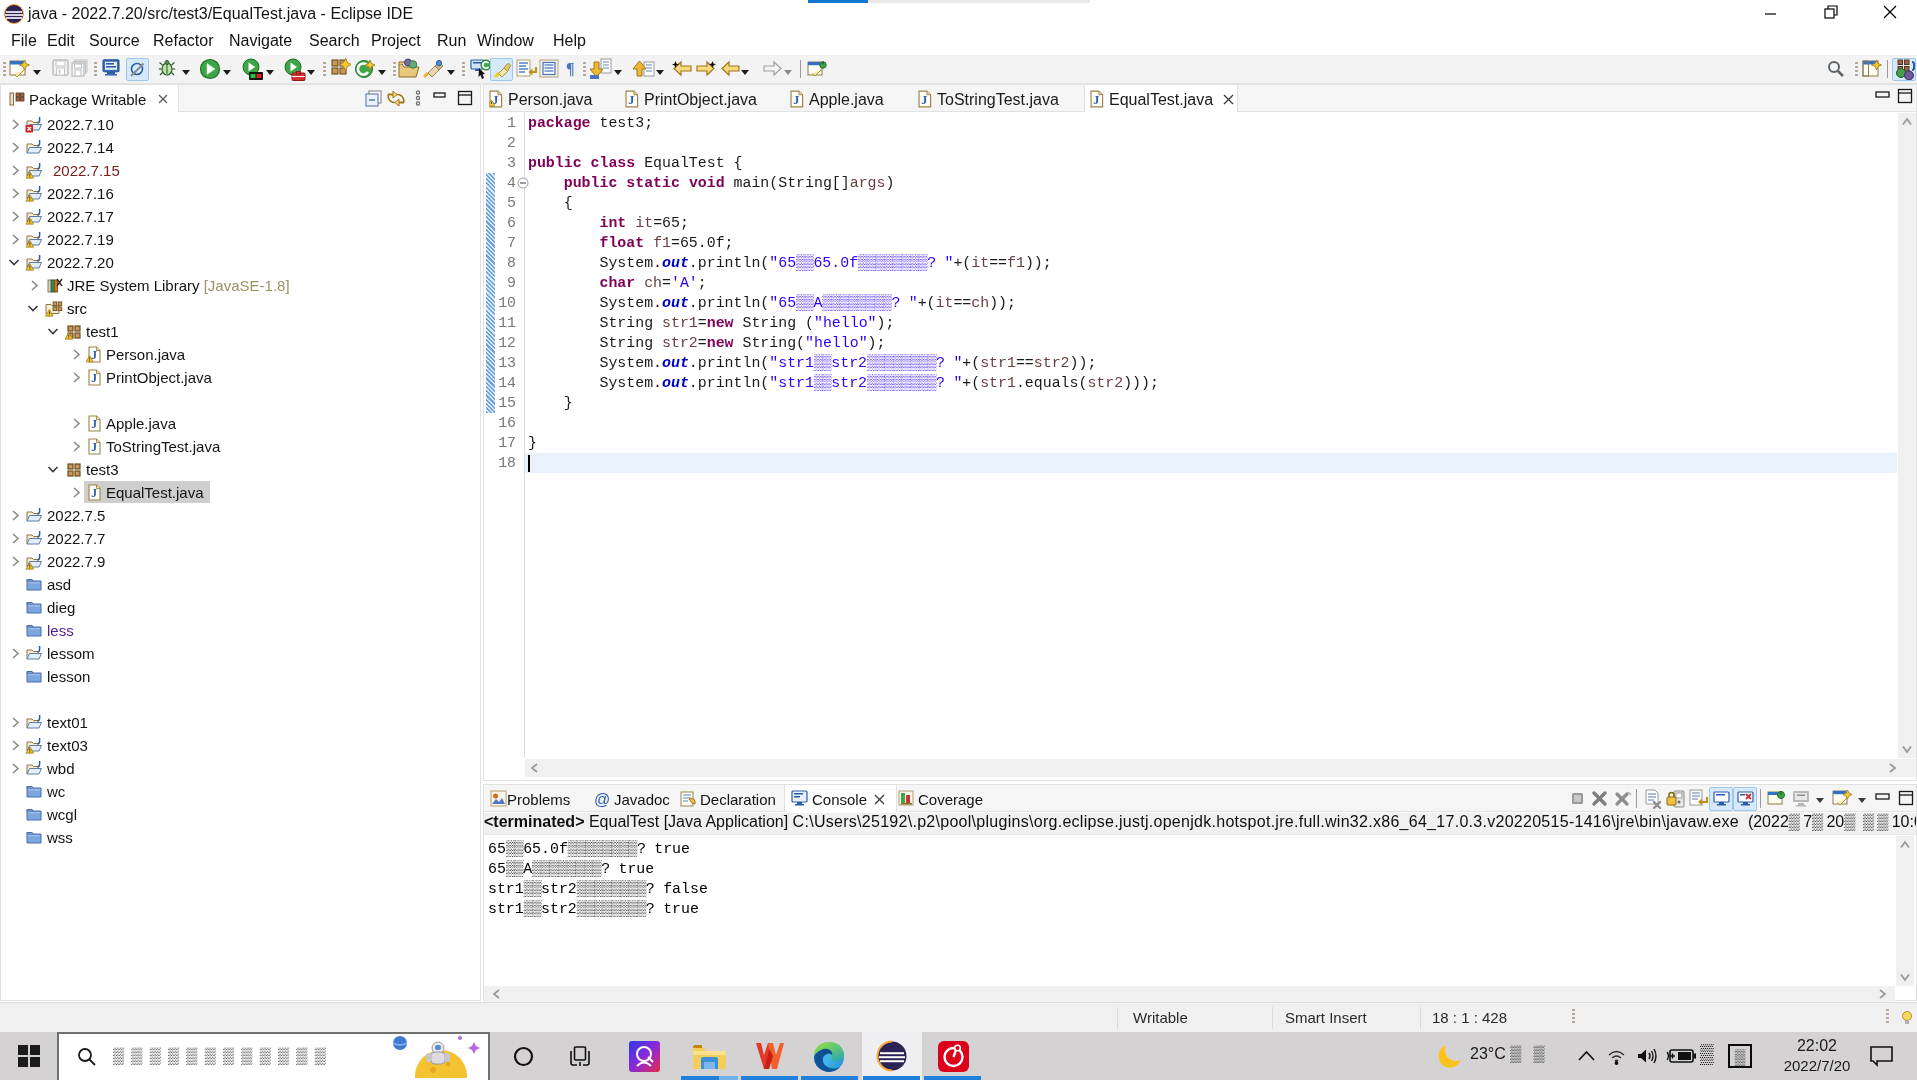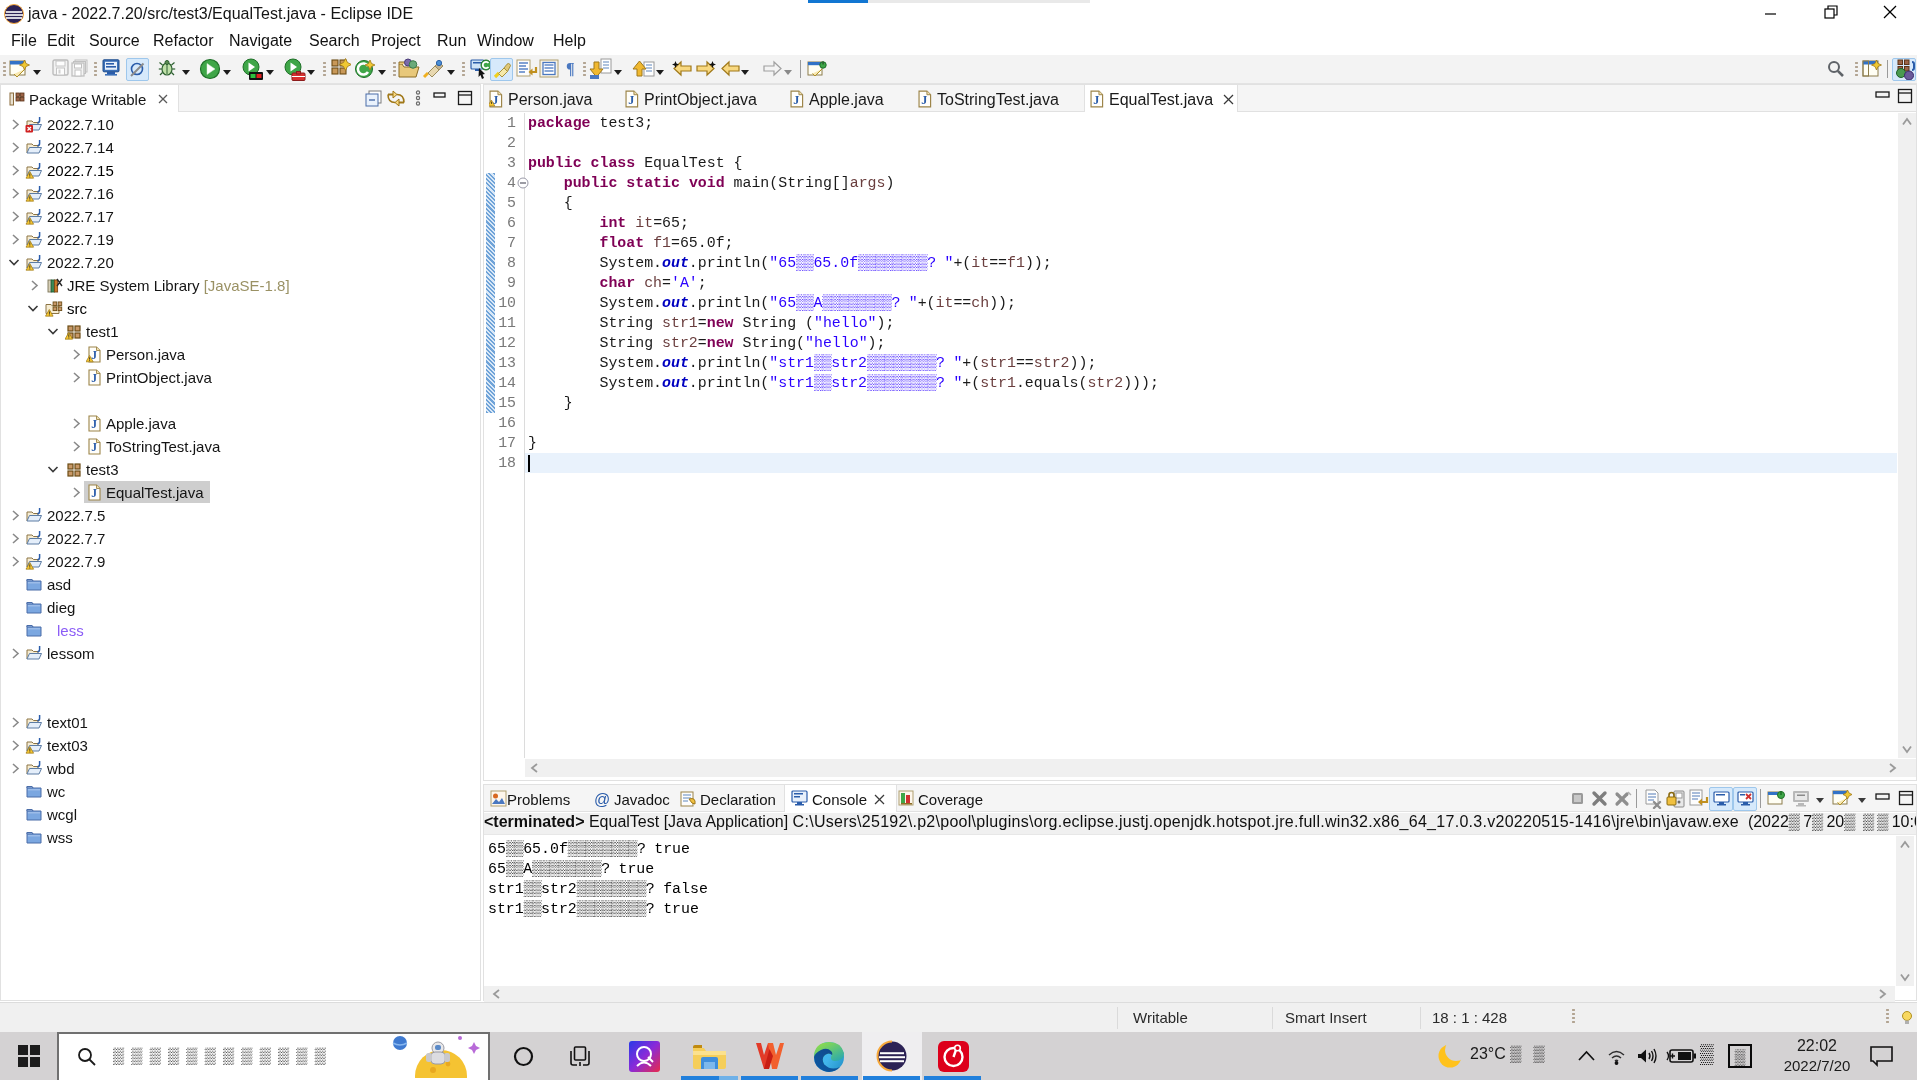--- a/index.html
+++ b/index.html
@@ -436,21 +436,21 @@
         <svg class="ticon" style="left:24px;top:3px" width="18" height="17" viewBox="0 0 18 17">
           <path d="M2 14 L2 5 L7 5 L8.5 6.5 L13 6.5 L13 8.5" fill="#f6ecd2" stroke="#8c7444"></path>
           <path d="M2 14 L4.5 8.5 L16.5 8.5 L14 14 Z" fill="#e4eefa" stroke="#5c7ca4"></path>
           <path d="M14.6 1 L14.6 4.6 Q14.6 6.8 12.4 6.8" fill="none" stroke="#2a5caa" stroke-width="1.5"></path>
           <g transform="translate(1,9.5) scale(0.95)">
             <path d="M4 0 L8 7 L0 7 Z" fill="#f8c832" stroke="#9c7818" stroke-width="0.8"></path>
             <rect x="3.6" y="2" width="0.9" height="2.6" fill="#222"></rect>
             <rect x="3.6" y="5.2" width="0.9" height="1" fill="#222"></rect>
           </g>
         </svg>
-        <span class="abs" style="left:46px;color:#000000">2022.7.15</span>
+        <span class="abs" style="left:52px;color:#7f1d1d">2022.7.15</span>
       </div>
 <div class="trow" style="left:0;top:69px;width:479px">
         <svg class="tarr" style="left:8px" width="13" height="13" viewBox="0 0 13 13">
           <use href="#arr-r"></use>
         </svg>
         <svg class="ticon" style="left:24px;top:3px" width="18" height="17" viewBox="0 0 18 17">
           <path d="M2 14 L2 5 L7 5 L8.5 6.5 L13 6.5 L13 8.5" fill="#f6ecd2" stroke="#8c7444"></path>
           <path d="M2 14 L4.5 8.5 L16.5 8.5 L14 14 Z" fill="#e4eefa" stroke="#5c7ca4"></path>
           <path d="M14.6 1 L14.6 4.6 Q14.6 6.8 12.4 6.8" fill="none" stroke="#2a5caa" stroke-width="1.5"></path>
           <g transform="translate(1,9.5) scale(0.95)">
@@ -700,32 +700,40 @@
           <rect x="3" y="6" width="12" height="1.5" fill="#9cbce8"></rect>
         </svg>
         <span class="abs" style="left:46px;color:#141414">dieg</span>
       </div>
 <div class="trow" style="left:0;top:506px;width:479px">
         <svg class="ticon" style="left:24px;top:3px" width="18" height="17" viewBox="0 0 18 17">
           <path d="M2 3.5 L7 3.5 L8 5 L16 5 L16 14 L2 14 Z" fill="#7ba7e0" stroke="#4a6ca8"></path>
           <path d="M2 3.5 L7 3.5 L8 5 L2 5 Z" fill="#a8c6ec" stroke="#4a6ca8"></path>
           <rect x="3" y="6" width="12" height="1.5" fill="#9cbce8"></rect>
         </svg>
-        <span class="abs" style="left:56px;color:#8b5cf6">less</span>
+        <span class="abs" style="left:46px;color:#4c1d95">less</span>
       </div>
 <div class="trow" style="left:0;top:529px;width:479px">
         <svg class="tarr" style="left:8px" width="13" height="13" viewBox="0 0 13 13">
           <use href="#arr-r"></use>
         </svg>
         <svg class="ticon" style="left:24px;top:3px" width="18" height="17" viewBox="0 0 18 17">
           <path d="M2 14 L2 5 L7 5 L8.5 6.5 L13 6.5 L13 8.5" fill="#f6ecd2" stroke="#8c7444"></path>
           <path d="M2 14 L4.5 8.5 L16.5 8.5 L14 14 Z" fill="#e4eefa" stroke="#5c7ca4"></path>
           <path d="M14.6 1 L14.6 4.6 Q14.6 6.8 12.4 6.8" fill="none" stroke="#2a5caa" stroke-width="1.5"></path>
         </svg>
         <span class="abs" style="left:46px;color:#141414">lessom</span>
+      </div>
+<div class="trow" style="left:0;top:552px;width:479px">
+        <svg class="ticon" style="left:24px;top:3px" width="18" height="17" viewBox="0 0 18 17">
+          <path d="M2 3.5 L7 3.5 L8 5 L16 5 L16 14 L2 14 Z" fill="#7ba7e0" stroke="#4a6ca8"></path>
+          <path d="M2 3.5 L7 3.5 L8 5 L2 5 Z" fill="#a8c6ec" stroke="#4a6ca8"></path>
+          <rect x="3" y="6" width="12" height="1.5" fill="#9cbce8"></rect>
+        </svg>
+        <span class="abs" style="left:46px;color:#141414">lesson</span>
       </div>
 <div class="trow" style="left:0;top:598px;width:479px">
         <svg class="tarr" style="left:8px" width="13" height="13" viewBox="0 0 13 13">
           <use href="#arr-r"></use>
         </svg>
         <svg class="ticon" style="left:24px;top:3px" width="18" height="17" viewBox="0 0 18 17">
           <path d="M2 14 L2 5 L7 5 L8.5 6.5 L13 6.5 L13 8.5" fill="#f6ecd2" stroke="#8c7444"></path>
           <path d="M2 14 L4.5 8.5 L16.5 8.5 L14 14 Z" fill="#e4eefa" stroke="#5c7ca4"></path>
           <path d="M14.6 1 L14.6 4.6 Q14.6 6.8 12.4 6.8" fill="none" stroke="#2a5caa" stroke-width="1.5"></path>
         </svg>

